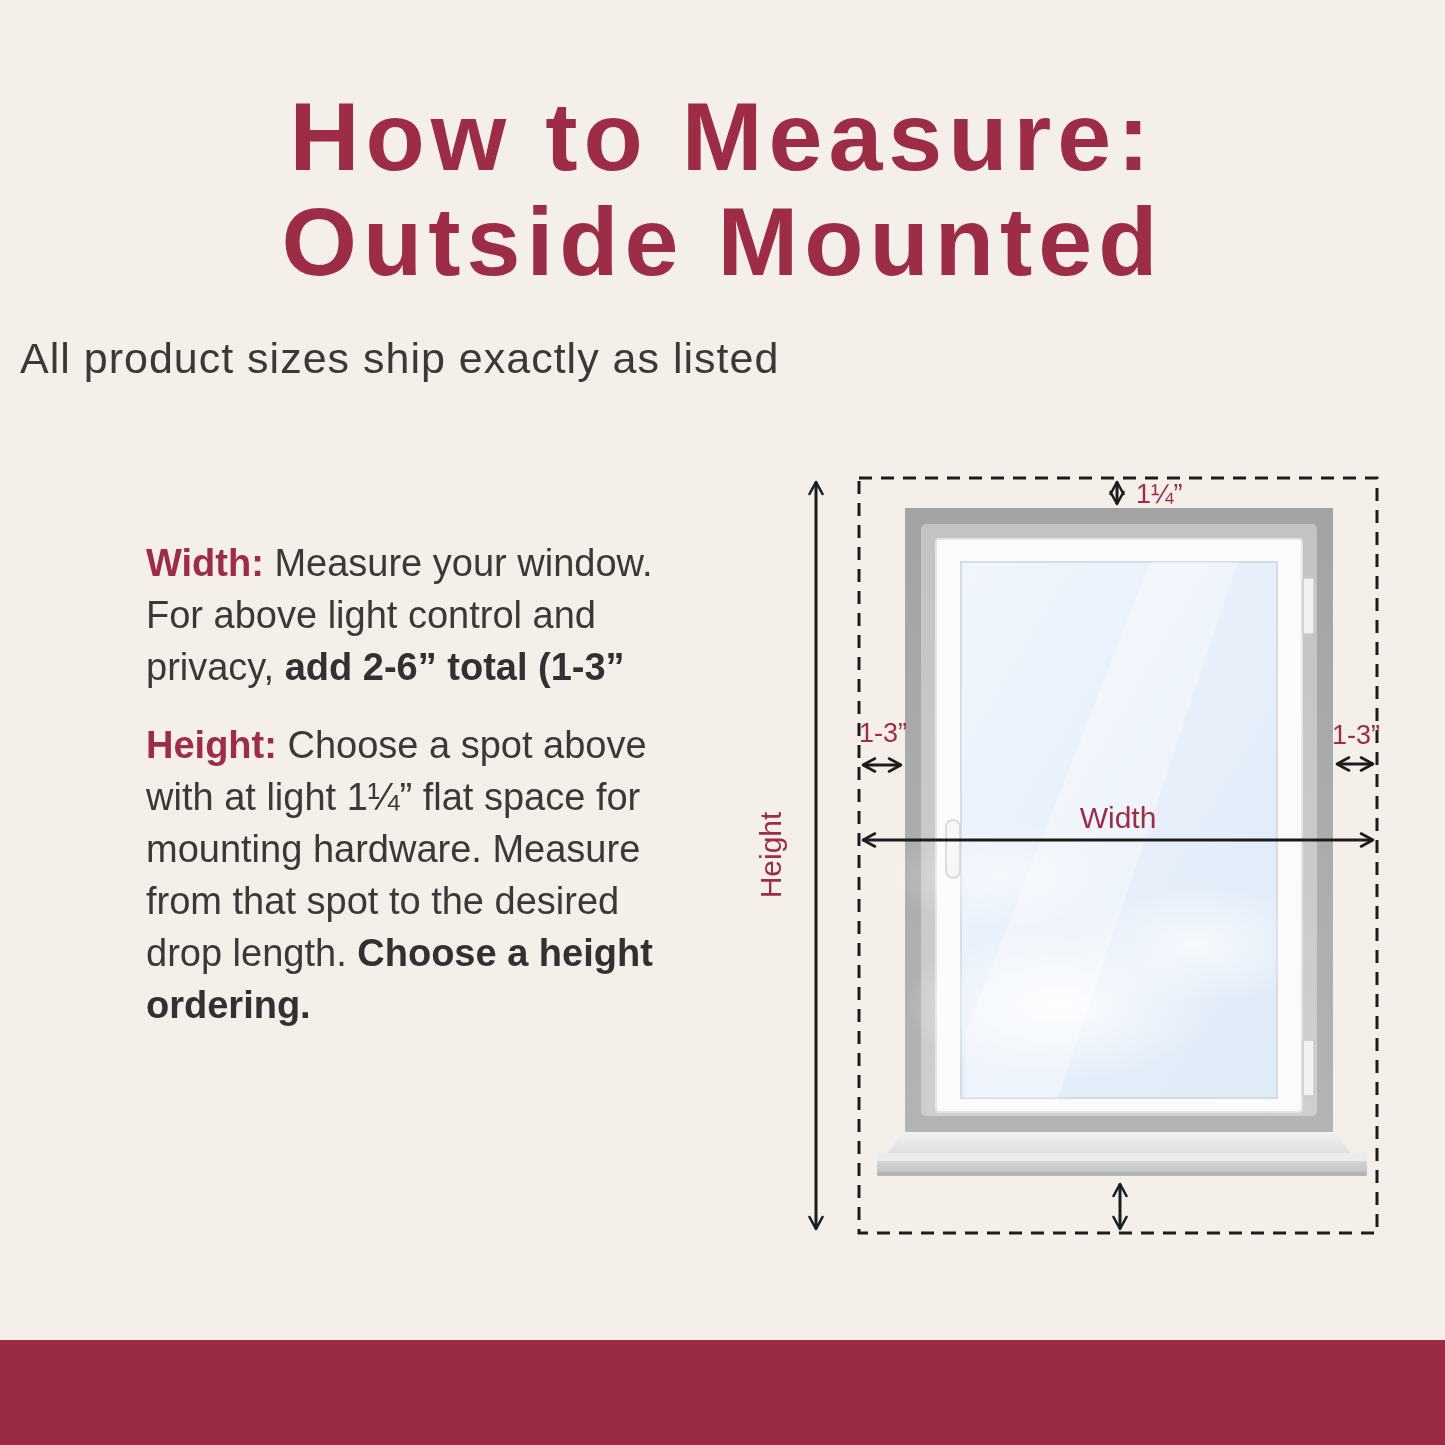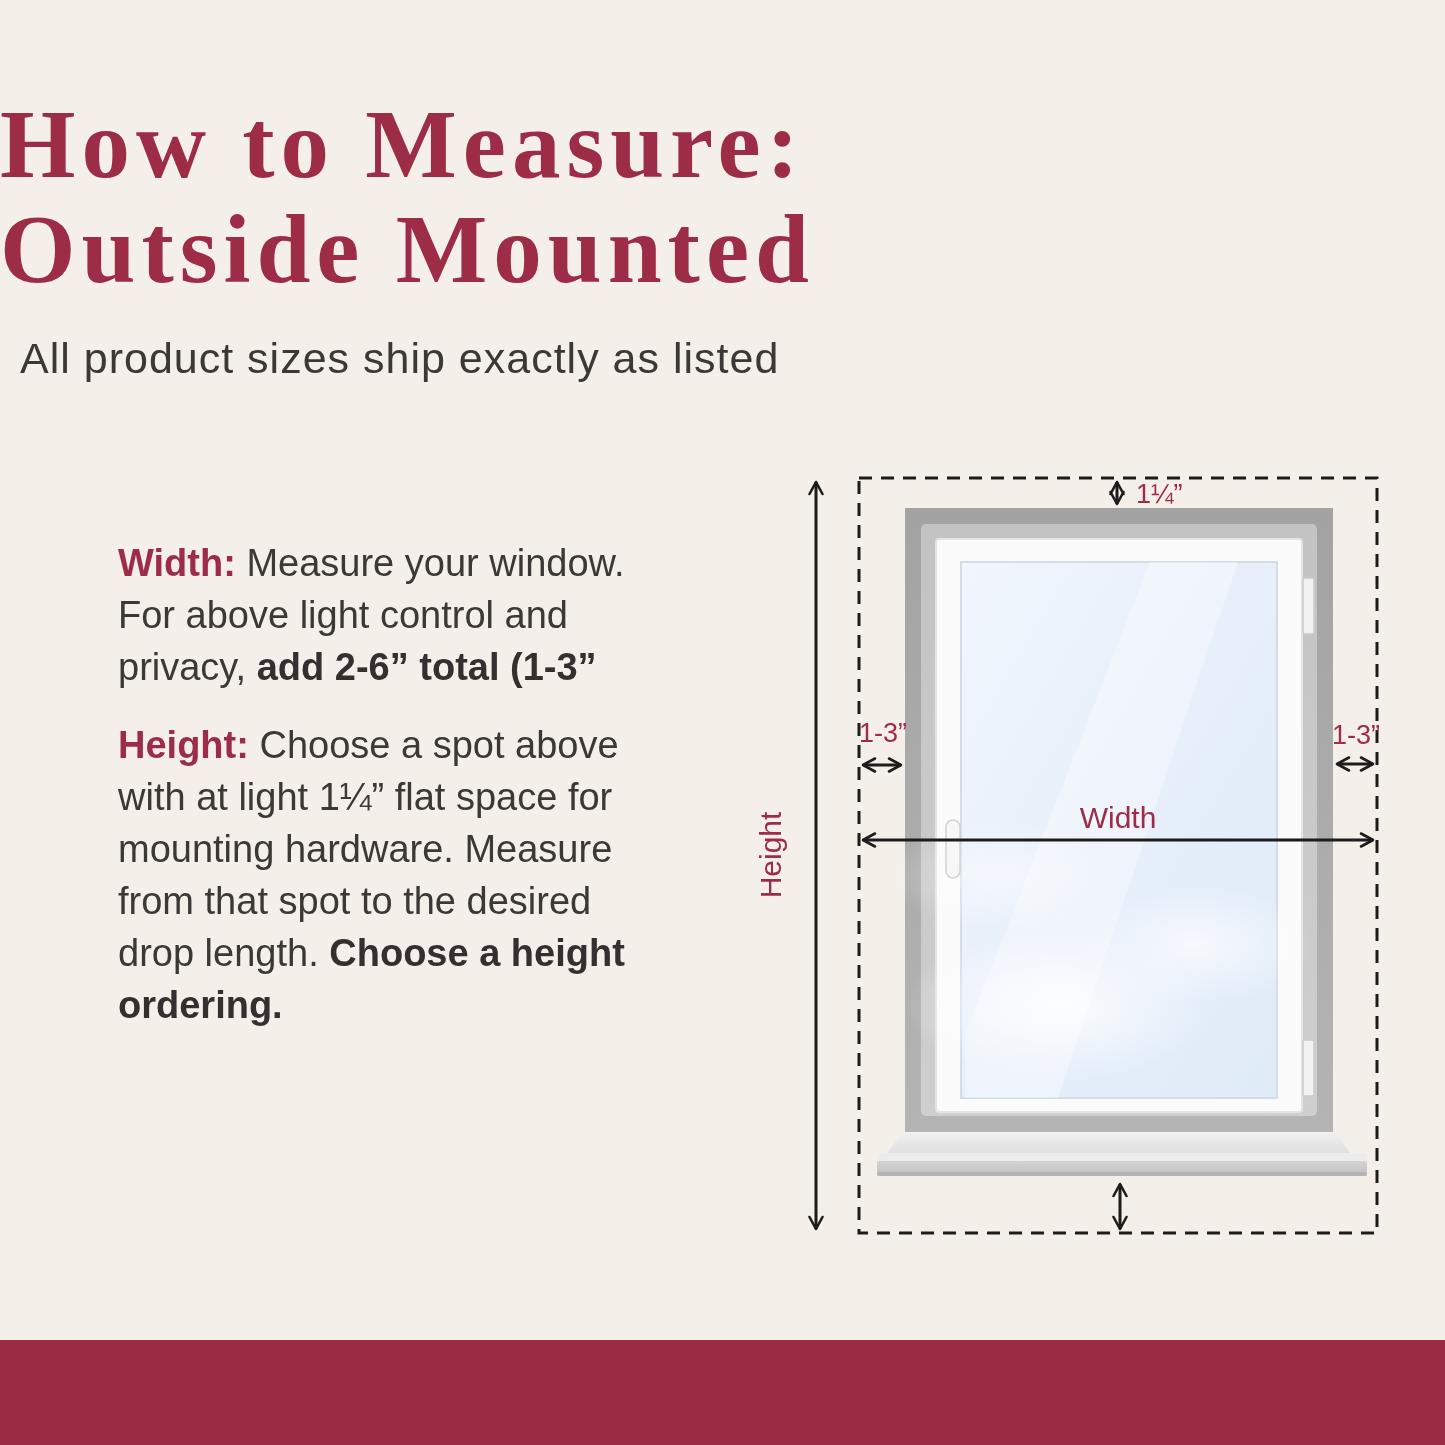--- a/index.html
+++ b/index.html
@@ -6,32 +6,32 @@
     --accent:#9d2c47;
     --text:#3c3836;
     --bg:#f5efea;
     --bar:#9b2b44;
     --line:#1c1c1c;
   }
   html,body{margin:0;padding:0;}
   body{width:1445px;height:1445px;background:var(--bg);}
   .page{position:relative;width:1445px;height:1445px;background:var(--bg);overflow:hidden;
         font-family:"Liberation Sans",sans-serif;color:var(--text);}
-  .title{position:absolute;top:92px;left:0;width:100%;
-         font-family:Liberation Serif, serif;font-weight:700;color:var(--accent);
+  .title{position:absolute;top:84px;left:0;width:100%;text-align:center;
+         font-family:Liberation Sans, sans-serif;font-weight:700;color:var(--accent);
          font-size:97px;line-height:105px;letter-spacing:6px;}
   .subtitle{position:absolute;top:334px;left:0;width:100%;
             font-size:43px;letter-spacing:1px;color:var(--text);margin-left:20px;}
   .instructions{position:absolute;left:118px;top:537px;width:620px;
                 font-size:38px;line-height:52px;color:var(--text);}
   .instructions p{margin:0;}
   .instructions p + p{margin-top:26px;}
   .seg-label{color:var(--accent);font-weight:700;}
   .seg-bold{font-weight:700;color:#35302f;}
-  .line{display:block;}
+  .line{display:block;margin-left:28px;}
   .diagram{position:absolute;left:740px;top:420px;width:705px;height:865px;}
   .dlabel{fill:var(--accent);font-family:"Liberation Sans",sans-serif;font-size:27px;}
   .dlabel.big{font-size:30px;}
   .bottom-bar{position:absolute;left:0;top:1340px;width:1445px;height:105px;background:var(--bar);}
 </style>
 </head>
 <body>
 
 <div class="page">
 

